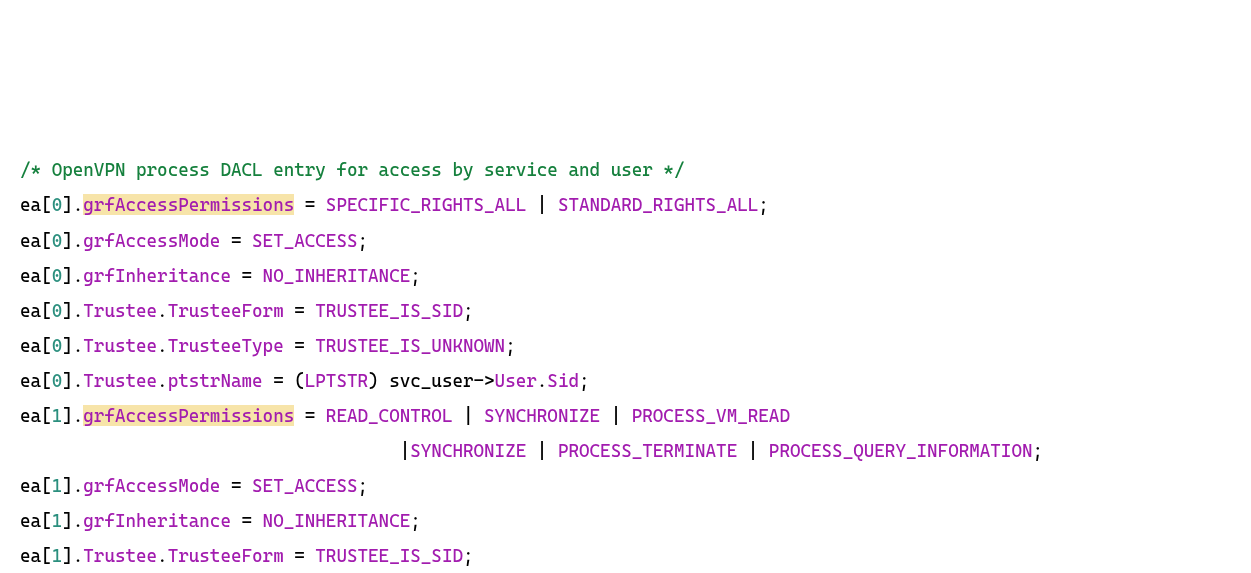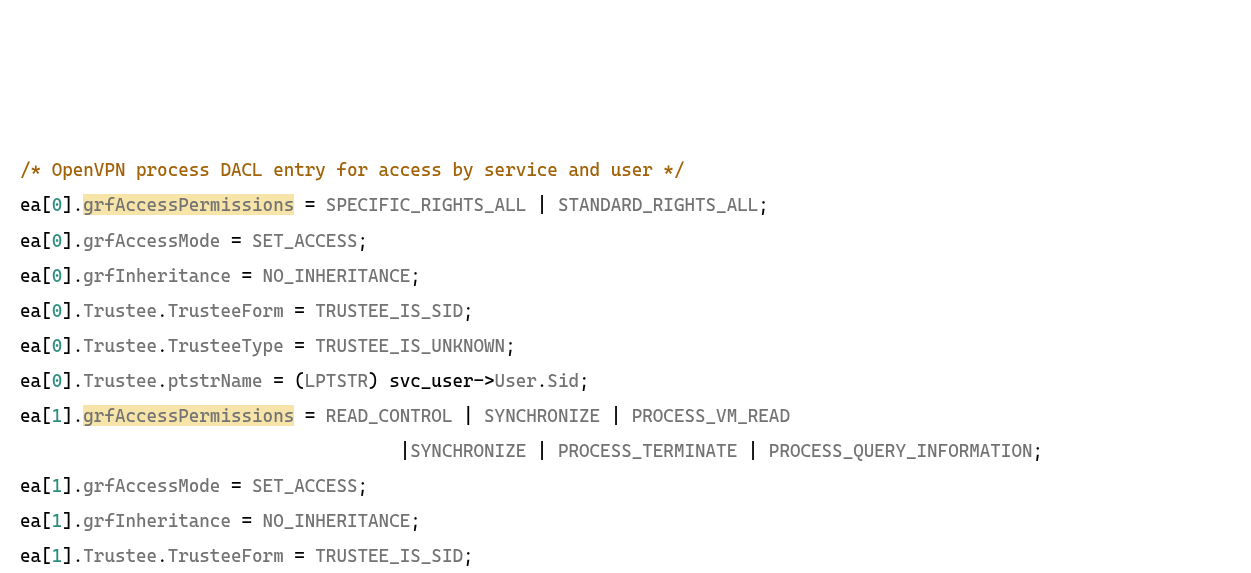--- a/index.html
+++ b/index.html
@@ -5,22 +5,22 @@
   body {
     margin: 0;
     padding: 12px 20px;
     background: #ffffff;
     font-family: "Cascadia Mono","Consolas","Courier New",monospace;
     font-size: 18px;
     line-height: 1.95;
     white-space: pre;
     color: #000000;
   }
-  .c  { color:#a16207; font-style:normal; } 
-  .k  { color:#737373; } 
+  .c  { color:#15803d; font-style:normal; } 
+  .k  { color:#a21caf; } 
   .n  { color:#2b8f7e; } 
   .p  { color:#000000; } 
   .hl { background-color:#f7e4a9; } 
 </style>
 </head>
 <body>
 
 
 
 <div><span><span class="c">/* OpenVPN process DACL entry for access by service and user */</span></span>

